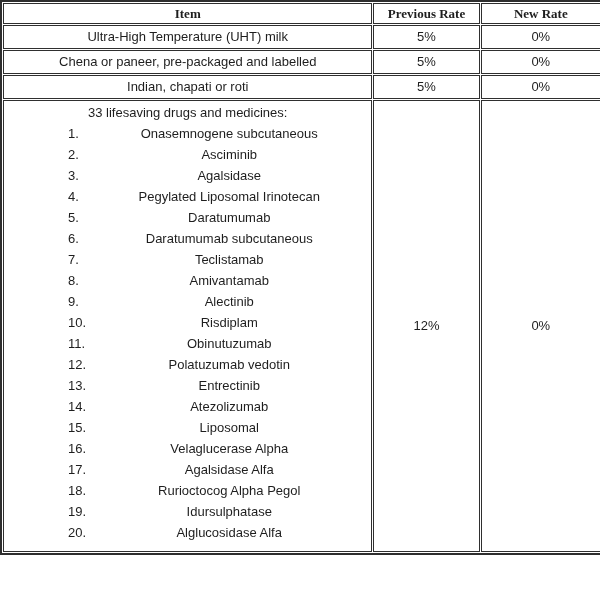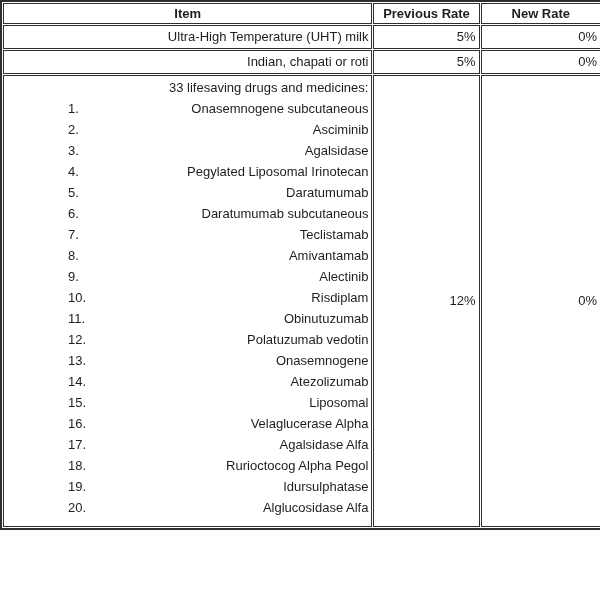--- a/index.html
+++ b/index.html
@@ -32,27 +32,28 @@
     font-size:13px;
     overflow:hidden;
     white-space:nowrap;
   }
   th{
     font-weight:bold;
     text-align:center;
     height:19px;
     line-height:19px;
     padding:0 2px;
+    font-family:Liberation Serif, serif;
   }
   td{
     height:22px;
     line-height:16px;
     padding:0 3px;
     vertical-align:middle;
-    text-align:right;
+    text-align:center;
   }
   td.drugs-cell{
     vertical-align:top;
     padding:2px 3px 8px 3px;
     height:auto;
   }
   .drugs-label{
     line-height:20px;
     white-space:nowrap;
   }
@@ -89,20 +90,25 @@
       <th>New Rate</th>
     </tr>
   </thead>
   <tbody>
       <tr>
         <td>Ultra-High Temperature (UHT) milk</td>
         <td>5%</td>
         <td>0%</td>
       </tr>
       <tr>
+        <td>Chena or paneer, pre-packaged and labelled</td>
+        <td>5%</td>
+        <td>0%</td>
+      </tr>
+      <tr>
         <td>Indian, chapati or roti</td>
         <td>5%</td>
         <td>0%</td>
       </tr>
     </tbody>
   <tbody>
     <tr>
       <td class="drugs-cell">
         <div class="drugs-label">33 lifesaving drugs and medicines:</div>
         <ol class="drugs-list">
@@ -111,21 +117,21 @@
             <li><span class="num">3.</span><span>Agalsidase</span></li>
             <li><span class="num">4.</span><span>Pegylated Liposomal Irinotecan</span></li>
             <li><span class="num">5.</span><span>Daratumumab</span></li>
             <li><span class="num">6.</span><span>Daratumumab subcutaneous</span></li>
             <li><span class="num">7.</span><span>Teclistamab</span></li>
             <li><span class="num">8.</span><span>Amivantamab</span></li>
             <li><span class="num">9.</span><span>Alectinib</span></li>
             <li><span class="num">10.</span><span>Risdiplam</span></li>
             <li><span class="num">11.</span><span>Obinutuzumab</span></li>
             <li><span class="num">12.</span><span>Polatuzumab vedotin</span></li>
-            <li><span class="num">13.</span><span>Onasemnogene</span></li>
+            <li><span class="num">13.</span><span>Entrectinib</span></li>
             <li><span class="num">14.</span><span>Atezolizumab</span></li>
             <li><span class="num">15.</span><span>Liposomal</span></li>
             <li><span class="num">16.</span><span>Velaglucerase Alpha</span></li>
             <li><span class="num">17.</span><span>Agalsidase Alfa</span></li>
             <li><span class="num">18.</span><span>Rurioctocog Alpha Pegol</span></li>
             <li><span class="num">19.</span><span>Idursulphatase</span></li>
             <li><span class="num">20.</span><span>Alglucosidase Alfa</span></li>
           </ol>
       </td>
       <td>12%</td>

